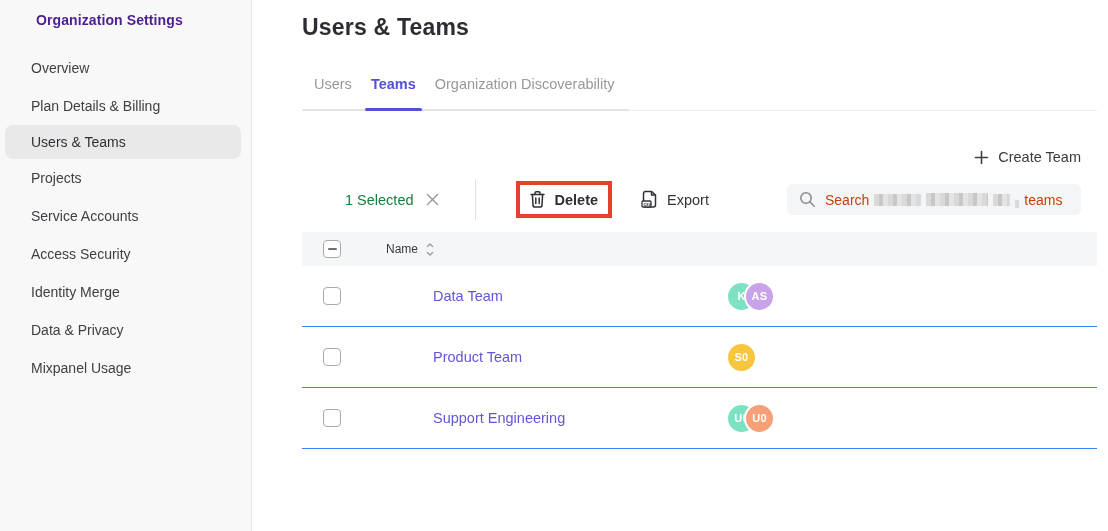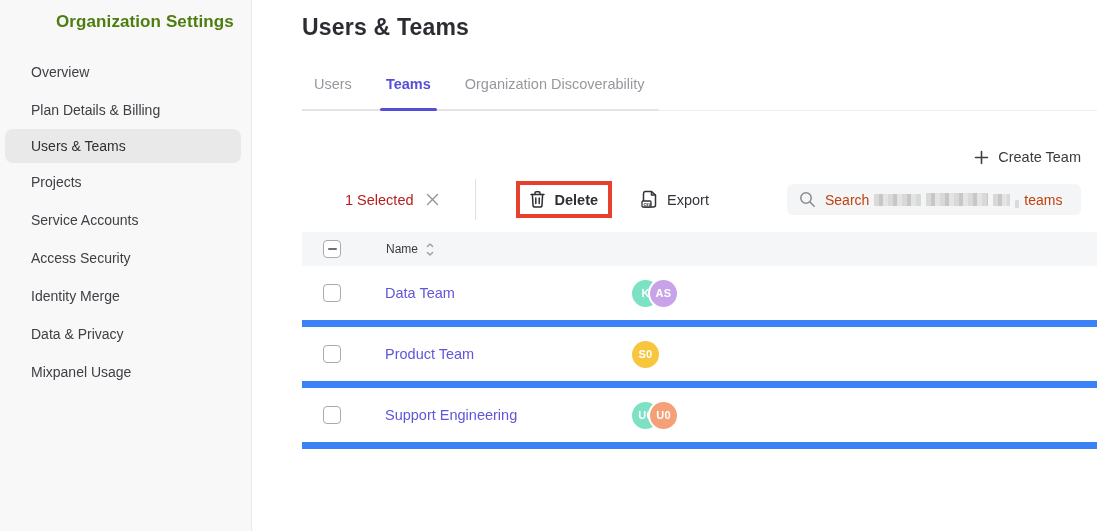--- a/index.html
+++ b/index.html
@@ -3,50 +3,50 @@
 <meta charset="utf-8">
 <style>
   * { margin:0; padding:0; box-sizing:border-box; }
   html,body { width:1108px; height:531px; overflow:hidden; background:#fff;
               font-family:"Liberation Sans", sans-serif; color:#33343a; }
   .app { display:flex; width:1108px; height:531px; }
 
   
   .sidebar { width:252px; min-width:252px; height:100%; background:#f8f8f8;
              border-right:1px solid #e8e8e8; padding-top:12px; }
-  .sidebar-title { font-size:17px; font-weight:700; color:#4d7c0f; margin-left:56px; letter-spacing:.1px; }
+  .sidebar-title { font-size:14px; font-weight:700; color:#4c1d95; margin-left:36px; letter-spacing:.1px; }
   .nav { margin-top:21px; }
   .nav-item { height:38px; display:flex; align-items:center; padding-left:31px;
               font-size:14px; color:#3f4046; cursor:pointer; }
   .nav-item.active { margin:0 10px 0 5px; padding-left:26px; height:34px;
                      background:#e9e9e9; border-radius:8px; color:#2f3036; }
 
   
   .main { flex:1; position:relative; padding:0 11px 0 50px; }
   .page-title { margin-top:14px; font-size:23px; font-weight:700; color:#2c2d33; letter-spacing:.2px; }
 
   
   .tabs-zone { position:relative; margin-top:31px; height:39px; }
   .tabs-full-rule { position:absolute; left:0; right:0; bottom:0; height:1px; background:#eeeeee; }
-  .tabs-inner { position:absolute; left:0; bottom:0; display:inline-flex; gap:32px;
+  .tabs-inner { position:absolute; left:0; bottom:0; display:inline-flex; gap:17px;
                 padding:0 14px 0 11px; border-bottom:2px solid #e4e4e4; height:39px; }
   .tab { font-size:14.5px; color:#97989d; padding:0 1px 17px 1px; position:relative; cursor:pointer;
          font-weight:500; align-self:flex-end; }
   .tab.active { color:#554fd8; font-weight:700; }
   .tab.active::after { content:""; position:absolute; left:-5px; right:-5px; bottom:-2px;
                        height:3px; background:#554fd8; border-radius:2px; }
 
   
   .create-row { display:flex; justify-content:flex-end; margin-top:38px;text-align:center; }
   .create-btn { display:flex; align-items:center; gap:9px; margin-right:16px; cursor:pointer;
                 font-size:14.5px; font-weight:500; color:#3a3b41; }
 
   
   .toolbar { display:flex; align-items:center; margin-top:14px; height:41px; }
-  .sel-count { margin-left:43px; font-size:14.5px; font-weight:500; color:#b91c1c; }
+  .sel-count { margin-left:43px; font-size:14.5px; font-weight:500; color:#15803d; }
   .clear-btn { margin-left:11px; display:flex; align-items:center; cursor:pointer; }
   .tb-divider { width:1px; height:41px; background:#e1e1e1; margin-left:35px; }
   .annotate { border:4px solid #e8402e; background:#fff; }
   .delete-wrap { margin-left:40px; padding:5px 10px 5px 9px; }
   .tb-btn { display:flex; align-items:center; gap:9px; cursor:pointer;
             font-size:14.5px; font-weight:600; color:#2e2f35; background:none; border:none;
             font-family:"Liberation Sans", sans-serif; }
   .export-btn { margin-left:29px; font-weight:500; color:#333439; }
 
   
@@ -59,21 +59,21 @@
   .redact.r1 { width:47px; height:12px; }
   .redact.r2 { width:62px; height:13px; }
   .redact.r3 { width:17px; height:12px; }
   .redact.r4 { width:4px; height:8px; align-self:flex-end; }
 
   
   .table { margin-top:12px; }
   .thead { height:34px; background:#f5f6f7; display:grid; grid-template-columns:83px 247px 1fr;
            align-items:center; }
   .trow  { height:61px; display:grid; grid-template-columns:83px 247px 1fr; align-items:center;
-           border-bottom:7px solid #3b82f6; }
+           border-bottom:1px solid #3b82f6;gap:48px; }
   .cb-cell { padding-left:21px; display:flex; align-items:center; }
   .checkbox { width:18px; height:18px; border:1px solid #a9aaad; border-radius:4px; background:#fff;
               display:flex; align-items:center; justify-content:center; cursor:pointer; }
   .checkbox .dash { width:9px; height:2px; background:#6f7074; border-radius:1px; }
   .checkbox.checked { background:#4b44ce; border-color:#4b44ce; }
   .cb-annotate { border:4px solid #e8402e; padding:3px; background:#fff; display:inline-flex; }
   .name-head { font-size:12px; font-weight:500; color:#393a40; display:flex; align-items:center; gap:8px;
                margin-left:1px; cursor:pointer; }
   .team-link { font-size:14.5px; color:#6156d9; cursor:pointer; font-weight:500; }
   .avatars { display:flex; align-items:center; }

